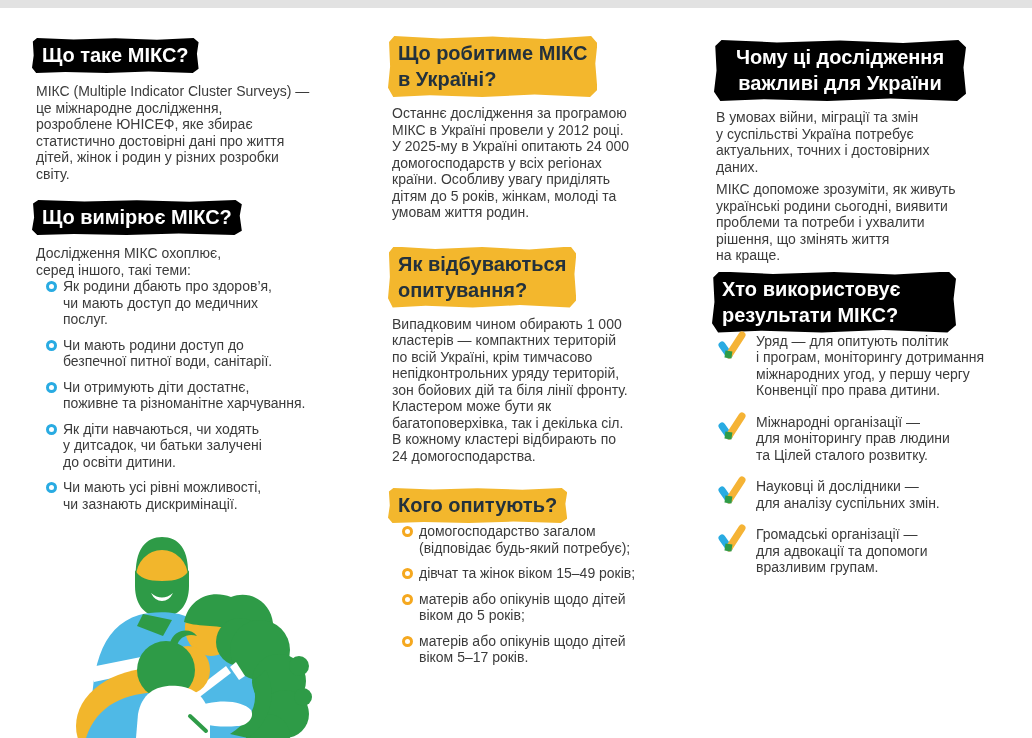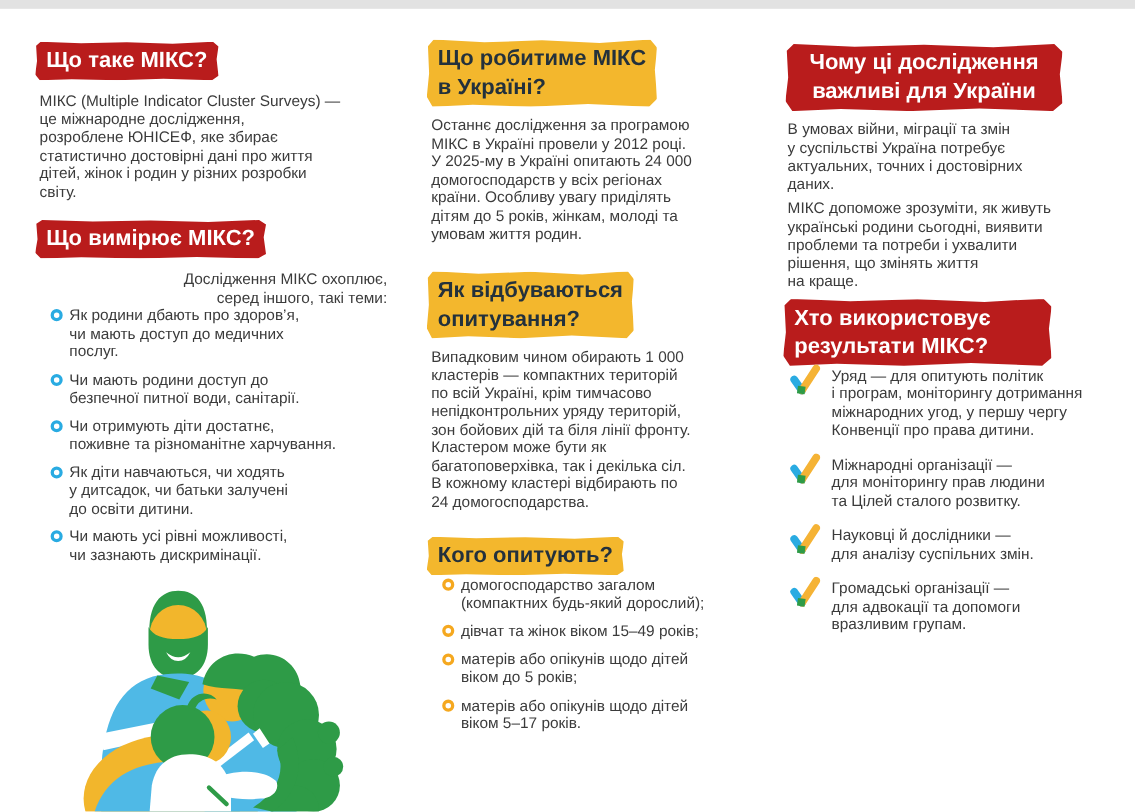--- a/index.html
+++ b/index.html
@@ -11,21 +11,21 @@
   .col{position:absolute;}
   .col1{left:32px;top:38px;width:320px;}
   .col2{left:388px;top:36px;width:294px;}
   .col3{left:712px;top:40px;width:322px;}
 
   .hl{
     display:inline-block;font-weight:bold;font-size:20px;line-height:26px;
     padding:4px 10px 5px 10px;white-space:pre;margin:0;
     clip-path:polygon(0.5% 10%,3% 0%,25% 4%,50% 1%,75% 5%,97% 0%,100% 12%,99% 45%,100% 88%,96.5% 100%,70% 96%,45% 100%,20% 97%,2.5% 100%,0% 85%,1% 50%);
   }
-  .hl-blue{background:#b91c1c;color:#ffffff;}
+  .hl-blue{background:#000000;color:#ffffff;}
   .hl-yellow{background:#f3b72d;color:#23313c;}
 
   .p{white-space:pre-line;font-size:14px;line-height:16.5px;margin:0;}
 
   ul.dotlist{list-style:none;margin:0 0 0 14px;padding:0;}
   ul.dotlist li{position:relative;padding-left:17px;margin:0 0 9px 0;font-size:14px;line-height:16.5px;}
   .li-text{white-space:pre-line;}
   .ring{position:absolute;left:0;top:3px;width:11px;height:11px;border-radius:50%;
         border:3.5px solid #29abe2;box-sizing:border-box;background:#ffffff;}
   .ring-yellow{border-color:#f5a81f;}
@@ -53,21 +53,21 @@
     <h2 class="hl hl-blue">Що таке МІКС?</h2>
     <p class="p mt10" style="margin-left:4px;">МІКС (Multiple Indicator Cluster Surveys) —
 це міжнародне дослідження,
 розроблене ЮНІСЕФ, яке збирає
 статистично достовірні дані про життя
 дітей, жінок і родин у різних розробки
 світу.</p>
 
     <div class="mt18"></div>
     <h2 class="hl hl-blue">Що вимірює МІКС?</h2>
-    <p class="p mt10" style="margin-left:4px;text-align:right;">Дослідження МІКС охоплює,
+    <p class="p mt10" style="margin-left:4px;">Дослідження МІКС охоплює,
 серед іншого, такі теми:</p>
 
     <ul class="dotlist mt10">
       <li><span class="ring"></span><span class="li-text">Як родини дбають про здоров’я,
 чи мають доступ до медичних
 послуг.</span></li>
       <li><span class="ring"></span><span class="li-text">Чи мають родини доступ до
 безпечної питної води, санітарії.</span></li>
       <li><span class="ring"></span><span class="li-text">Чи отримують діти достатнє,
 поживне та різноманітне харчування.</span></li>
@@ -100,21 +100,21 @@
 зон бойових дій та біля лінії фронту.
 Кластером може бути як
 багатоповерхівка, так і декілька сіл.
 В кожному кластері відбирають по
 24 домогосподарства.</p>
 
     <div class="mt24"></div>
     <h2 class="hl hl-yellow">Кого опитують?</h2>
     <ul class="dotlist mt12">
       <li><span class="ring ring-yellow"></span><span class="li-text">домогосподарство загалом
-(компактних будь-який дорослий);</span></li>
+(відповідає будь-який потребує);</span></li>
       <li><span class="ring ring-yellow"></span><span class="li-text">дівчат та жінок віком 15–49 років;</span></li>
       <li><span class="ring ring-yellow"></span><span class="li-text">матерів або опікунів щодо дітей
 віком до 5 років;</span></li>
       <li><span class="ring ring-yellow"></span><span class="li-text">матерів або опікунів щодо дітей
 віком 5–17 років.</span></li>
     </ul>
   </section>
 
   <section class="col col3">
     <h2 class="hl hl-blue c3-title">Чому ці дослідження

